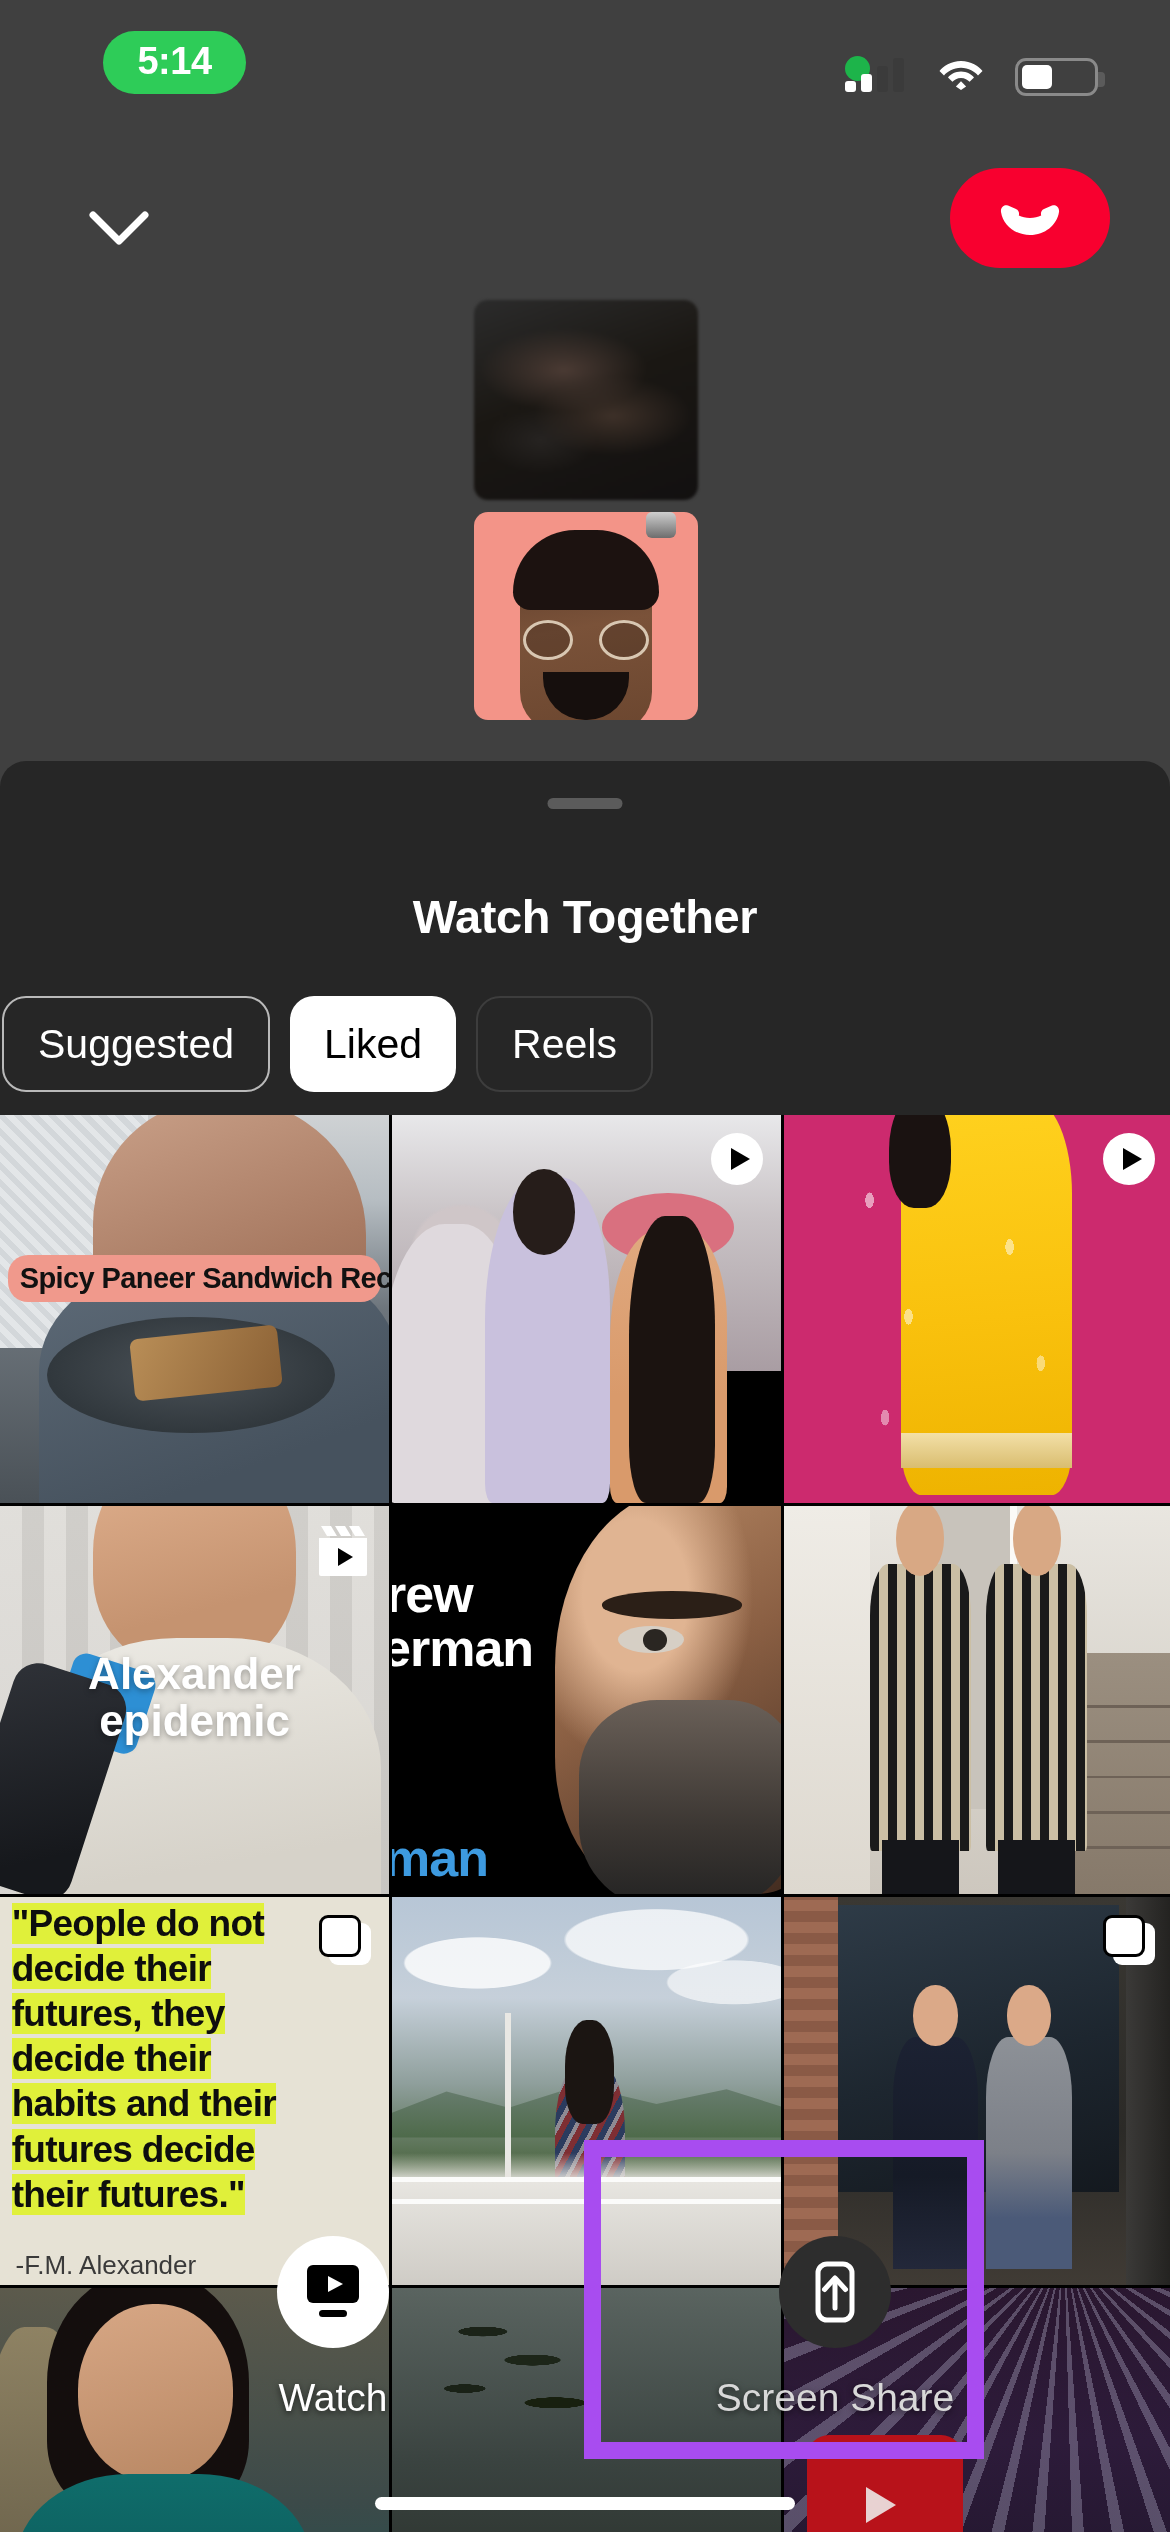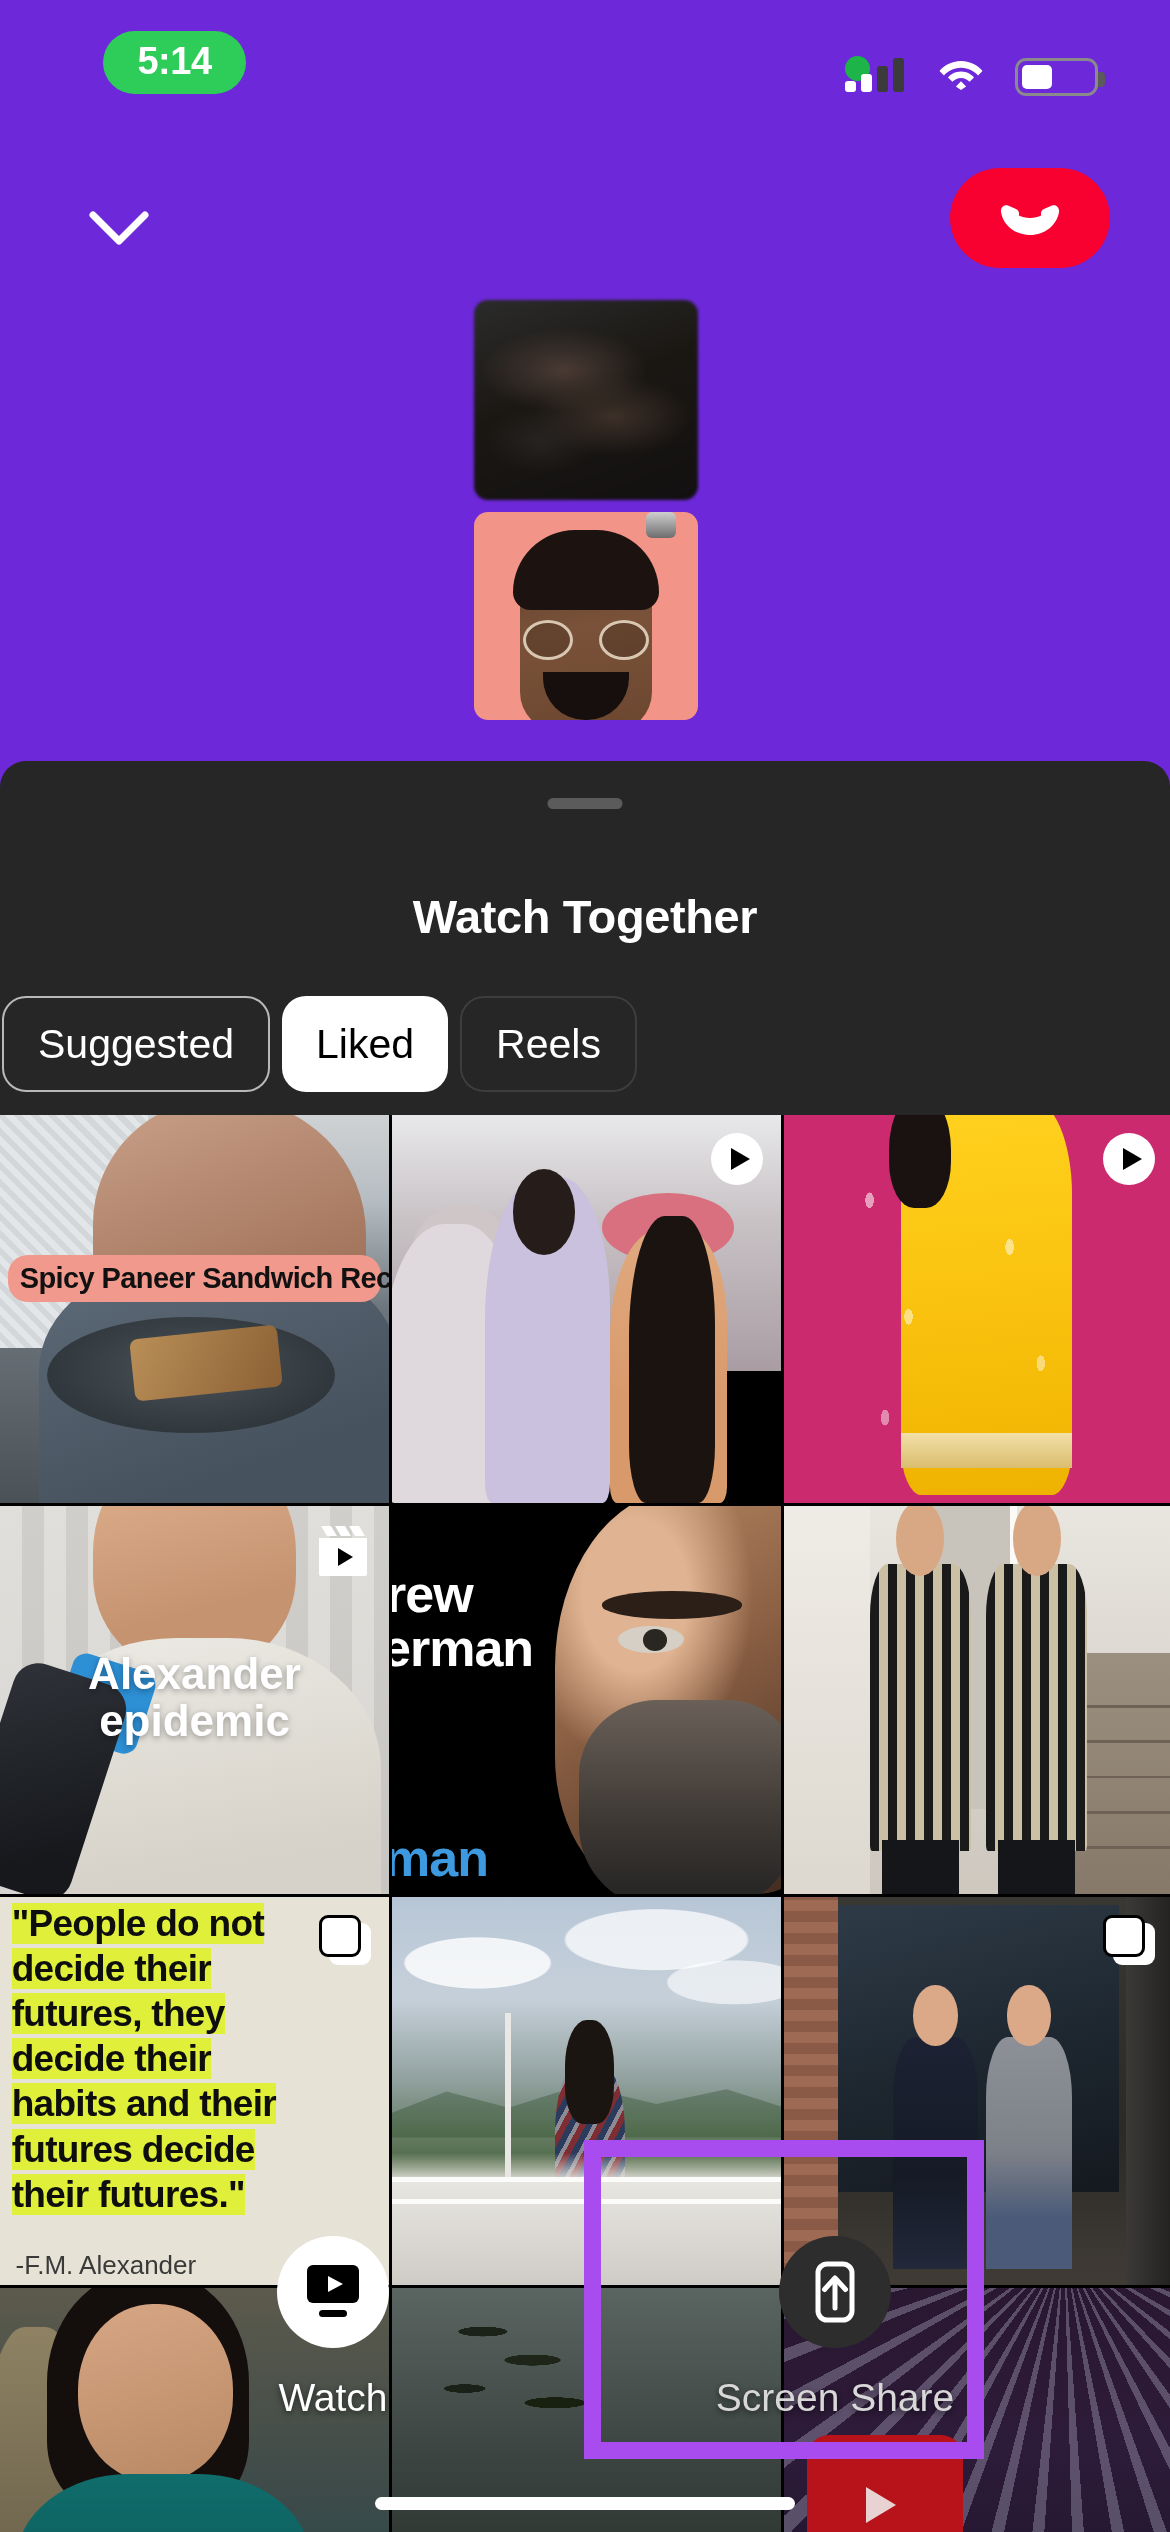--- a/index.html
+++ b/index.html
@@ -6,21 +6,21 @@
   * { margin:0; padding:0; box-sizing:border-box; }
   html,body {
     width:1170px; height:2532px;
     background:#000;
     font-family:"Liberation Sans", sans-serif;
     overflow:hidden;
   }
   #phone {
     position:relative;
     width:1170px; height:2532px;
-    background:#6d28d9;
+    background:#404040;
     overflow:hidden;
   }
 
   
   #status-bar {
     position:absolute; top:0; left:0; width:1170px; height:120px;
     z-index:60;
   }
   #time-pill {
     position:absolute; left:103px; top:31px;
@@ -169,21 +169,21 @@
     position:absolute; top:128px; left:0; width:100%;
     text-align:center;
     color:#fff; font-size:47px; font-weight:700;
     letter-spacing:-0.4px;
   }
 
   
   #tabs {
     position:absolute; top:228px; left:0;
     width:992px; height:110px;
-    display:flex; align-items:center; gap:12px;
+    display:flex; align-items:center; gap:20px;
     padding:0 2px;
   }
   .tab {
     height:96px;
     border-radius:24px;
     display:flex; align-items:center; justify-content:center;
     padding:0 34px;
     font-size:41px;
     color:#fff;
     cursor:pointer;

